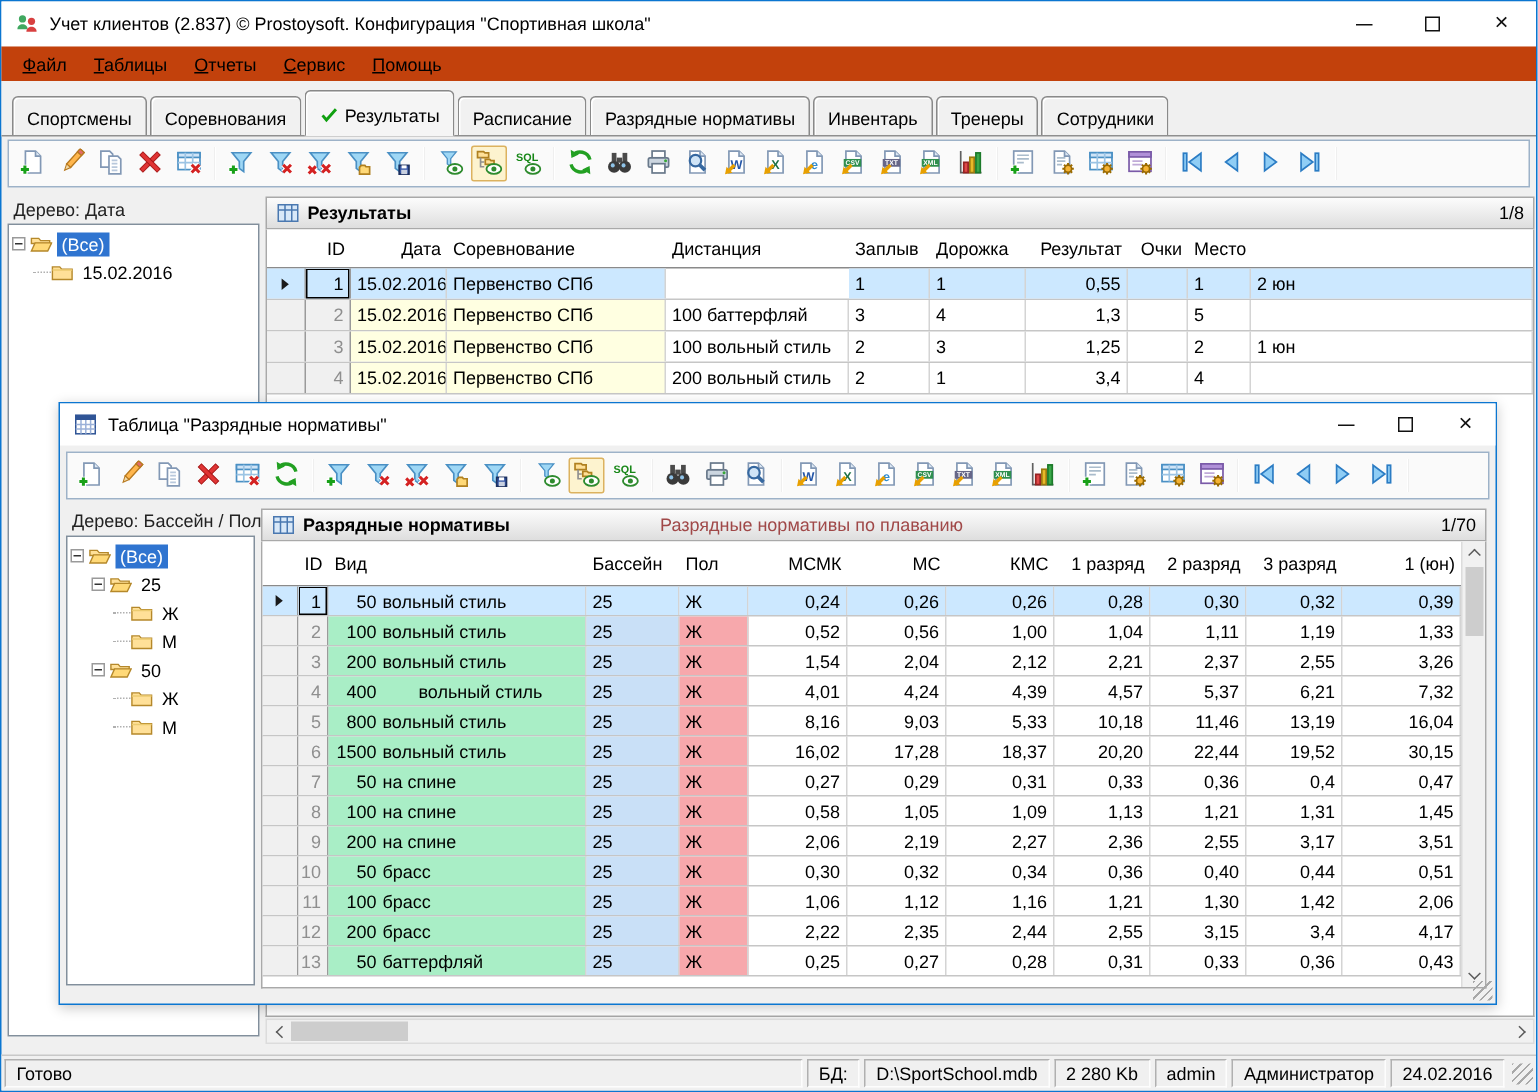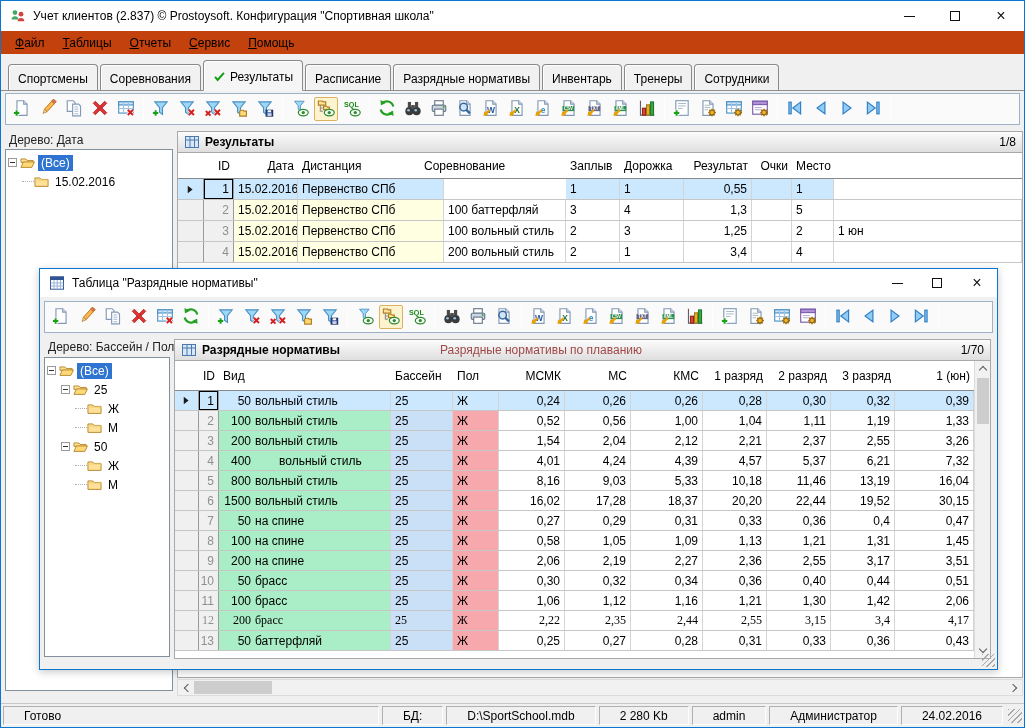--- a/index.html
+++ b/index.html
@@ -84,21 +84,21 @@
   .vscroll .sbtn.bot { margin-top:auto; }
 
   
   .modal { position:absolute; left:38px; top:267px; width:959px; height:402px; background:#f0f0f0; border:1px solid #0b76d1; z-index:10; box-shadow:0 2px 8px rgba(0,0,0,.22); }
   .modal .titlebar { height:28px; }
   .modal .winbtn { width:40px; height:27px; }
   .grip { position:absolute; right:2px; bottom:2px; width:13px; height:13px; background:repeating-linear-gradient(135deg,#a8a8a8 0 1px,transparent 1px 4px); }
 
   
   .statusbar { position:absolute; left:0; right:0; bottom:0; height:24px; background:#f0f0f0; border-top:1px solid #c8c8c8; display:flex; align-items:center; padding:0 2px; }
-  .sb-panel { height:19px; display:flex; align-items:center; padding:0 20px; margin-right:3px; border:1px solid; border-color:#b0b0b0 #fdfdfd #fdfdfd #b0b0b0; white-space:nowrap; }
+  .sb-panel { height:19px; display:flex; align-items:center; padding:0 7px; margin-right:3px; border:1px solid; border-color:#b0b0b0 #fdfdfd #fdfdfd #b0b0b0; white-space:nowrap; }
   .sb-status { flex:1; }
   .sb-grip { width:14px; height:14px; margin-left:2px; background:repeating-linear-gradient(135deg,#a8a8a8 0 1px,transparent 1px 4px); }
 </style>
 </head>
 <body>
 
 <div class="win">
 
   <div class="titlebar">
     <span class="ticon">
@@ -470,22 +470,22 @@
         </svg>
       </span>
     <b>Результаты</b>
     <span class="counter">1/8</span>
   </div>
   <div class="gridwrap" id="gridmain" style="left:176px; top:152px; width:846px; height:525px;">
       <div class="ghead" style="height: 26px;">
         <span class="gh" style="width: 26px;"></span>
         <span class="gh r" style="width: 30px;">ID</span>
         <span class="gh r" style="width: 64px;">Дата</span>
+        <span class="gh" style="width: 146px;">Соревнование</span>
         <span class="gh" style="width: 122px;">Дистанция</span>
-        <span class="gh" style="width: 146px;">Соревнование</span>
         <span class="gh" style="width: 54px;">Заплыв</span>
         <span class="gh" style="width: 64px;">Дорожка</span>
         <span class="gh r" style="width: 68px;">Результат</span>
         <span class="gh r" style="width: 40px;">Очки</span>
         <span class="gh" style="width: 42px;">Место</span>
       </div>
       <div class="grow sel" style="height: 21px;">
         <span class="gc mkc" style="width: 26px;">
           <svg width="11" height="11" viewBox="0 0 16 16">
             <path d="M4 2.5v11l7-5.5z" fill="#1a1a1a"></path>
@@ -493,20 +493,21 @@
         </span>
         <span class="gc idc r" style="width: 30px;">1</span>
         <span class="gc yl" style="width: 64px;">15.02.2016</span>
         <span class="gc yl" style="width: 146px;">Первенство СПб</span>
         <span class="gc " style="width: 122px; margin-top: 36px;">50 брасс</span>
         <span class="gc " style="width: 54px;">1</span>
         <span class="gc " style="width: 64px;">1</span>
         <span class="gc  r" style="width: 68px;">0,55</span>
         <span class="gc  r" style="width: 40px;"></span>
         <span class="gc " style="width: 42px;">1</span>
+        <span class="gc " style="width: 188px;">2 юн</span>
       </div>
       <div class="grow" style="height: 21px;">
         <span class="gc mkc" style="width: 26px;"></span>
         <span class="gc idc r" style="width: 30px;">2</span>
         <span class="gc yl" style="width: 64px;">15.02.2016</span>
         <span class="gc yl" style="width: 146px;">Первенство СПб</span>
         <span class="gc " style="width: 122px;">100 баттерфляй</span>
         <span class="gc " style="width: 54px;">3</span>
         <span class="gc " style="width: 64px;">4</span>
         <span class="gc  r" style="width: 68px;">1,3</span>
@@ -1140,21 +1141,21 @@
           <span class="gc blu" style="width: 62px;">25</span>
           <span class="gc pnk" style="width: 46px;">Ж</span>
           <span class="gc  r" style="width: 66px;">1,06</span>
           <span class="gc  r" style="width: 66px;">1,12</span>
           <span class="gc  r" style="width: 72px;">1,16</span>
           <span class="gc  r" style="width: 64px;">1,21</span>
           <span class="gc  r" style="width: 64px;">1,30</span>
           <span class="gc  r" style="width: 64px;">1,42</span>
           <span class="gc  r" style="width: 79px;">2,06</span>
         </div>
-        <div class="grow" style="height: 20px; font-family: Liberation Serif, serif;">
+        <div class="grow" style="height: 20px;">
           <span class="gc mkc" style="width: 24px;"></span>
           <span class="gc idc r" style="width: 20px;">12</span>
           <span class="gc grn" style="width: 172px;">
             <span class="evnum">200</span>
             <span class="evname">брасс</span>
           </span>
           <span class="gc blu" style="width: 62px;">25</span>
           <span class="gc pnk" style="width: 46px;">Ж</span>
           <span class="gc  r" style="width: 66px;">2,22</span>
           <span class="gc  r" style="width: 66px;">2,35</span>

